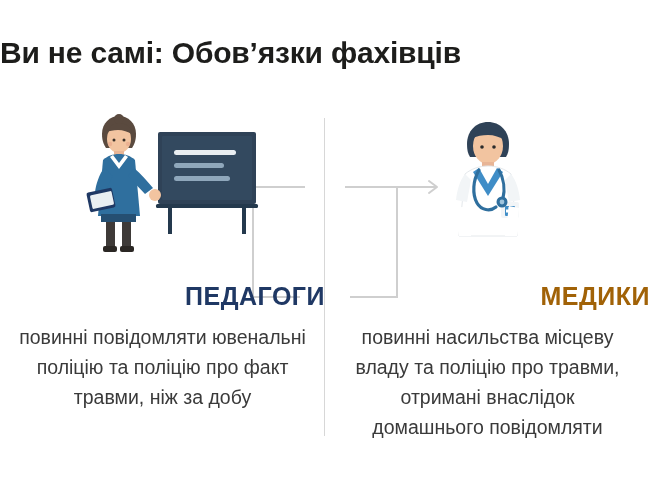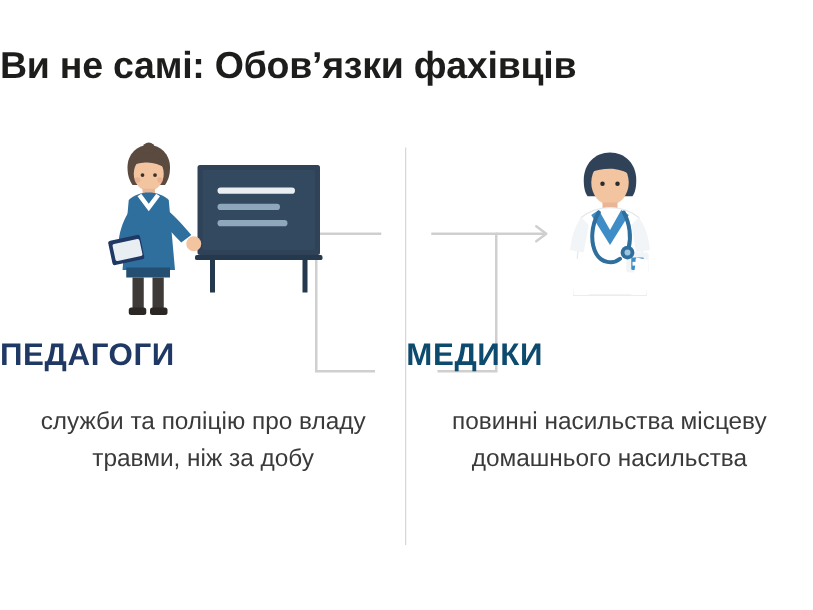--- a/index.html
+++ b/index.html
@@ -56,29 +56,29 @@
 
   .illus {
     position: absolute;
     top: 0;
     width: 100%;
     height: 160px;
   }
 
   .heading {
     position: absolute;
-    top: 160px;
+    top: 172px;
     width: 100%;
-    text-align: left;
+    text-align: right;
     font-size: 25px;
     font-weight: bold;
     letter-spacing: 0.5px;
   }
   .heading-left  { color: #1f3864; }
-  .heading-right { color: #0c4a6e; }
+  .heading-right { color: #a16207; }
 
   .body-text {
     position: absolute;
     top: 212px;
     width: 100%;
     text-align: center;
     font-size: 19.5px;
     line-height: 30px;
     color: #3a3a3a;
     white-space: nowrap;
@@ -170,21 +170,22 @@
         <rect x="48" y="112" width="9" height="26" fill="#3e3a38"></rect>
         <rect x="64" y="112" width="9" height="26" fill="#3e3a38"></rect>
         <rect x="45" y="136" width="14" height="6" rx="2" fill="#2b2724"></rect>
         <rect x="62" y="136" width="14" height="6" rx="2" fill="#2b2724"></rect>
       </svg>
     </div>
 
     <div class="heading heading-left">ПЕДАГОГИ</div>
 
     <div class="body-text">
-      <div>служби та поліцію про владу</div>
+      <div>повинні повідомляти ювенальні</div>
+      <div>поліцію та поліцію про факт</div>
       <div>травми, ніж за добу</div>
     </div>
   </div>
 
   <div class="col col-right">
 
     <div class="illus">
       <svg class="fig" width="150" height="150" viewBox="0 0 150 150" xmlns="http://www.w3.org/2000/svg">
 
         <path d="M54 34c0-13 9-22 21-22s21 9 21 22c0 6-1 10-3 13H57c-2-3-3-7-3-13z" fill="#2f4257"></path>
@@ -217,17 +218,19 @@
 
         <path d="M46 126l-2-28 10-2 4 30z" fill="#ffffff"></path>
         <path d="M104 126l2-28-10-2-4 30z" fill="#ffffff"></path>
       </svg>
     </div>
 
     <div class="heading heading-right">МЕДИКИ</div>
 
     <div class="body-text">
       <div>повинні насильства місцеву</div>
-      <div>домашнього насильства</div>
+      <div>владу та поліцію про травми,</div>
+      <div>отримані внаслідок</div>
+      <div>домашнього повідомляти</div>
     </div>
   </div>
 
 </div>
 
 </body></html>

